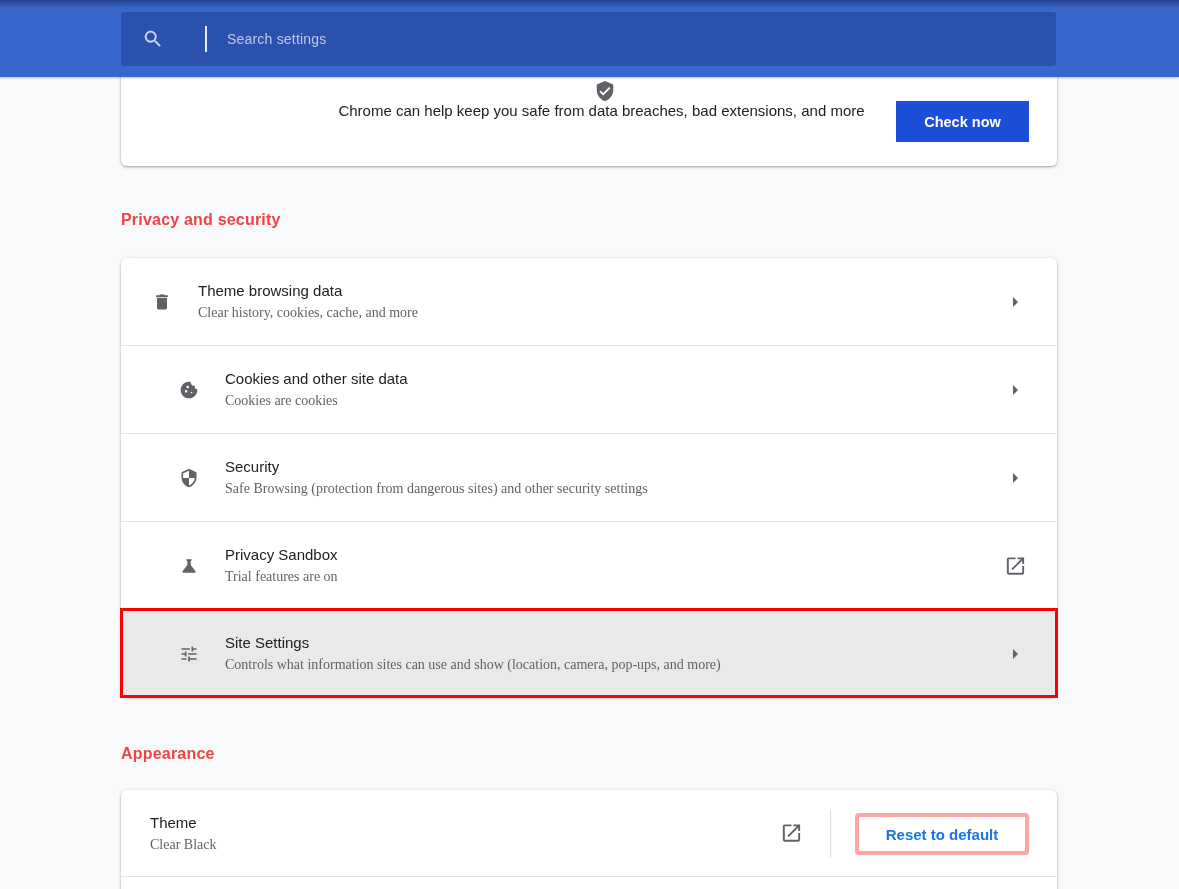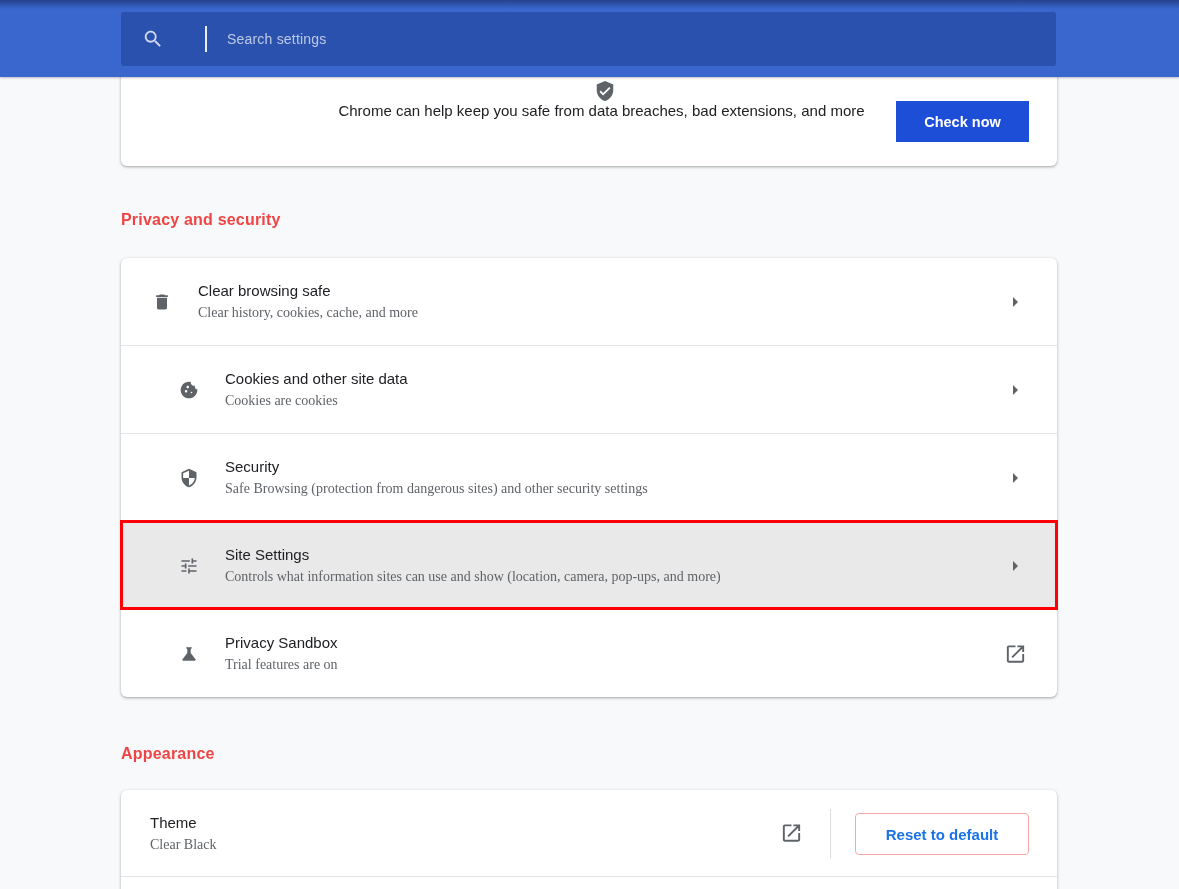--- a/index.html
+++ b/index.html
@@ -76,21 +76,21 @@
     z-index:2;
   }
   
   .card3 { top:790px; height:160px; overflow:hidden; }
   .theme-row { height:87px; display:flex; align-items:center; position:relative; cursor:pointer; border-bottom:1px solid #e4e4e4; }
   .theme-row .rtext { margin-left:29px; }
   .theme-ext { right:254px; }
   .vdiv { position:absolute; right:226px; top:19px; width:1px; height:49px; background:#dadce0; }
   .btn-outline {
     position:absolute; right:28px; top:23px; width:174px; height:42px;
-    background:#fff; border:1px solid #fca5a5; border-radius:4px;
+    background:#fff; border:4px solid #fca5a5; border-radius:4px;
     color:#1a73e8; font-size:15px; font-weight:bold;
     font-family:"Liberation Sans", sans-serif; cursor:pointer;
   }
 </style>
 </head>
 <body>
 
 <div>
 
   <div class="card card1">
@@ -119,21 +119,21 @@
 
   <div class="card card2">
 
     <div class="row">
       <span class="ricon">
         <svg viewBox="0 0 24 24" fill="currentColor">
             <path d="M6 19c0 1.1.9 2 2 2h8c1.1 0 2-.9 2-2V7H6v12zM19 4h-3.5l-1-1h-5l-1 1H5v2h14V4z"></path>
           </svg>
       </span>
       <div class="rtext">
-        <div class="rtitle">Clear browsing safe</div>
+        <div class="rtitle">Theme browsing data</div>
         <div class="rsub">Clear history, cookies, cache, and more</div>
       </div>
       <span class="chev">
         <svg viewBox="0 0 24 24" fill="currentColor">
             <path d="M10 17l5-5-5-5v10z"></path>
           </svg>
       </span>
     </div>
 
     <div class="row">
@@ -163,54 +163,54 @@
         <div class="rtitle">Security</div>
         <div class="rsub">Safe Browsing (protection from dangerous sites) and other security settings</div>
       </div>
       <span class="chev">
         <svg viewBox="0 0 24 24" fill="currentColor">
             <path d="M10 17l5-5-5-5v10z"></path>
           </svg>
       </span>
     </div>
 
+    <div class="row">
+      <span class="ricon">
+        <svg viewBox="0 0 24 24" fill="currentColor">
+            <path d="M19.8 18.4L14 10.67V6.5l1.35-1.69c.26-.33.03-.81-.39-.81H9.04c-.42 0-.65.48-.39.81L10 6.5v4.17L4.2 18.4c-.49.66-.02 1.6.8 1.6h14c.82 0 1.29-.94.8-1.6z"></path>
+          </svg>
+      </span>
+      <div class="rtext">
+        <div class="rtitle">Privacy Sandbox</div>
+        <div class="rsub">Trial features are on</div>
+      </div>
+      <span class="ext">
+        <svg viewBox="0 0 24 24" fill="currentColor">
+            <path d="M19 19H5V5h7V3H5c-1.11 0-2 .9-2 2v14c0 1.1.89 2 2 2h14c1.1 0 2-.9 2-2v-7h-2v7zM14 3v2h3.59l-9.83 9.83 1.41 1.41L19 6.41V10h2V3h-7z"></path>
+          </svg>
+      </span>
+    </div>
+
     <div class="row highlight">
       <span class="ricon">
         <svg viewBox="0 0 24 24" fill="currentColor">
             <path d="M3 17v2h6v-2H3zM3 5v2h10V5H3zm10 16v-2h8v-2h-8v-2h-2v6h2zM7 9v2H3v2h4v2h2V9H7zm14 4v-2H11v2h10zm-6-4h2V7h4V5h-4V3h-2v6z"></path>
           </svg>
       </span>
       <div class="rtext">
         <div class="rtitle">Site Settings</div>
         <div class="rsub">Controls what information sites can use and show (location, camera, pop-ups, and more)</div>
       </div>
       <span class="chev">
         <svg viewBox="0 0 24 24" fill="currentColor">
             <path d="M10 17l5-5-5-5v10z"></path>
           </svg>
       </span>
     </div>
 
-    <div class="row">
-      <span class="ricon">
-        <svg viewBox="0 0 24 24" fill="currentColor">
-            <path d="M19.8 18.4L14 10.67V6.5l1.35-1.69c.26-.33.03-.81-.39-.81H9.04c-.42 0-.65.48-.39.81L10 6.5v4.17L4.2 18.4c-.49.66-.02 1.6.8 1.6h14c.82 0 1.29-.94.8-1.6z"></path>
-          </svg>
-      </span>
-      <div class="rtext">
-        <div class="rtitle">Privacy Sandbox</div>
-        <div class="rsub">Trial features are on</div>
-      </div>
-      <span class="ext">
-        <svg viewBox="0 0 24 24" fill="currentColor">
-            <path d="M19 19H5V5h7V3H5c-1.11 0-2 .9-2 2v14c0 1.1.89 2 2 2h14c1.1 0 2-.9 2-2v-7h-2v7zM14 3v2h3.59l-9.83 9.83 1.41 1.41L19 6.41V10h2V3h-7z"></path>
-          </svg>
-      </span>
-    </div>
-
   </div>
 
   <h2 class="sect-h" id="h-appearance">Appearance</h2>
 
   <div class="card card3">
     <div class="theme-row">
       <div class="rtext">
         <div class="rtitle">Theme</div>
         <div class="rsub">Clear Black</div>
       </div>

